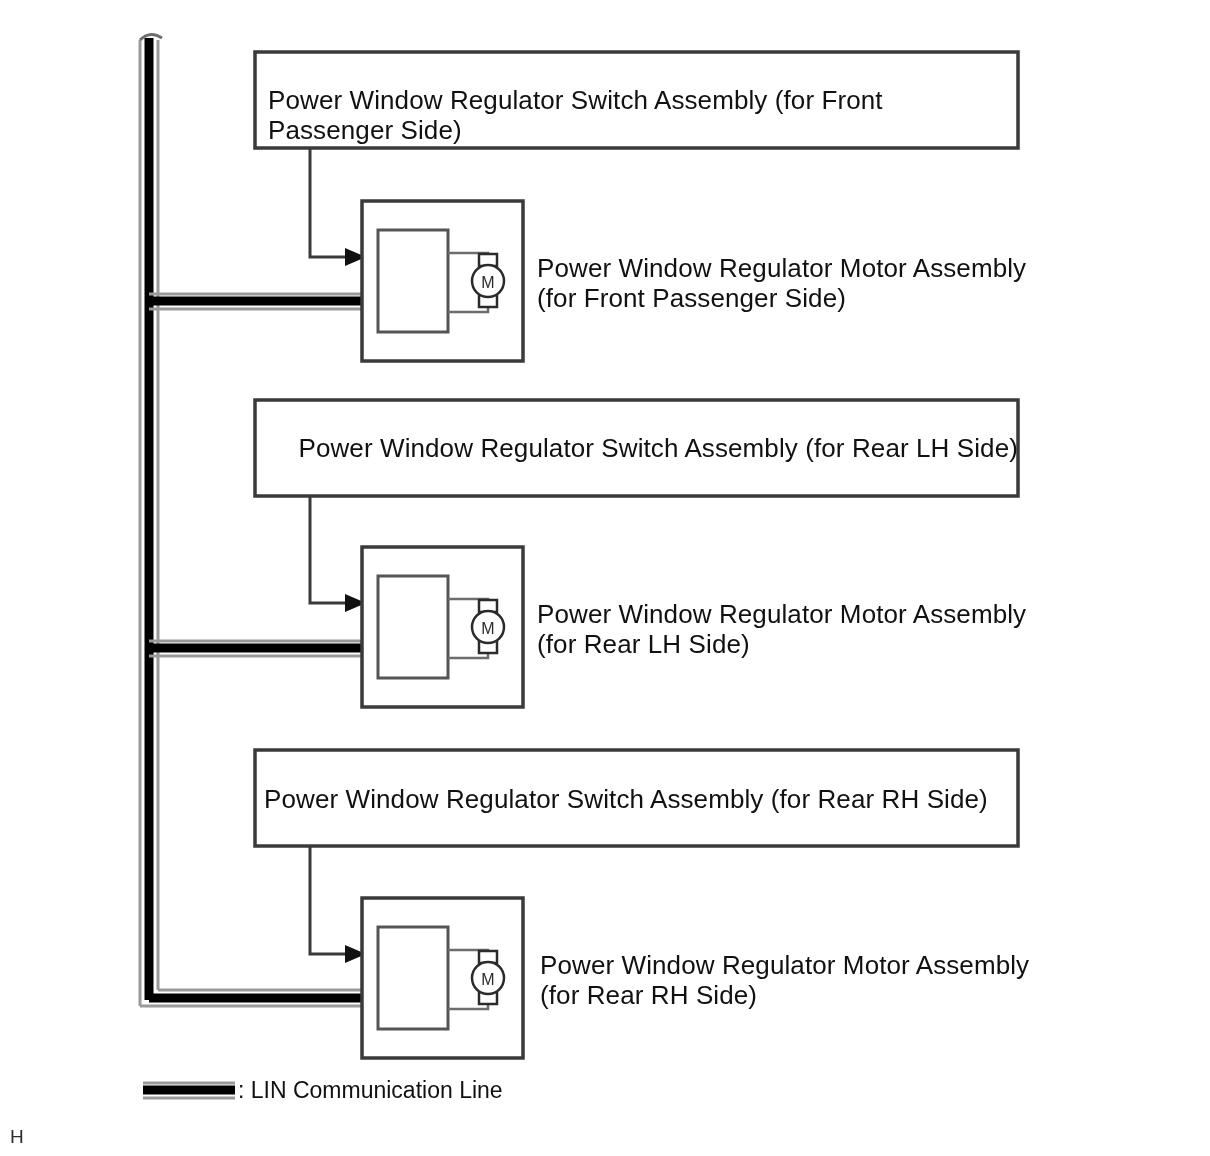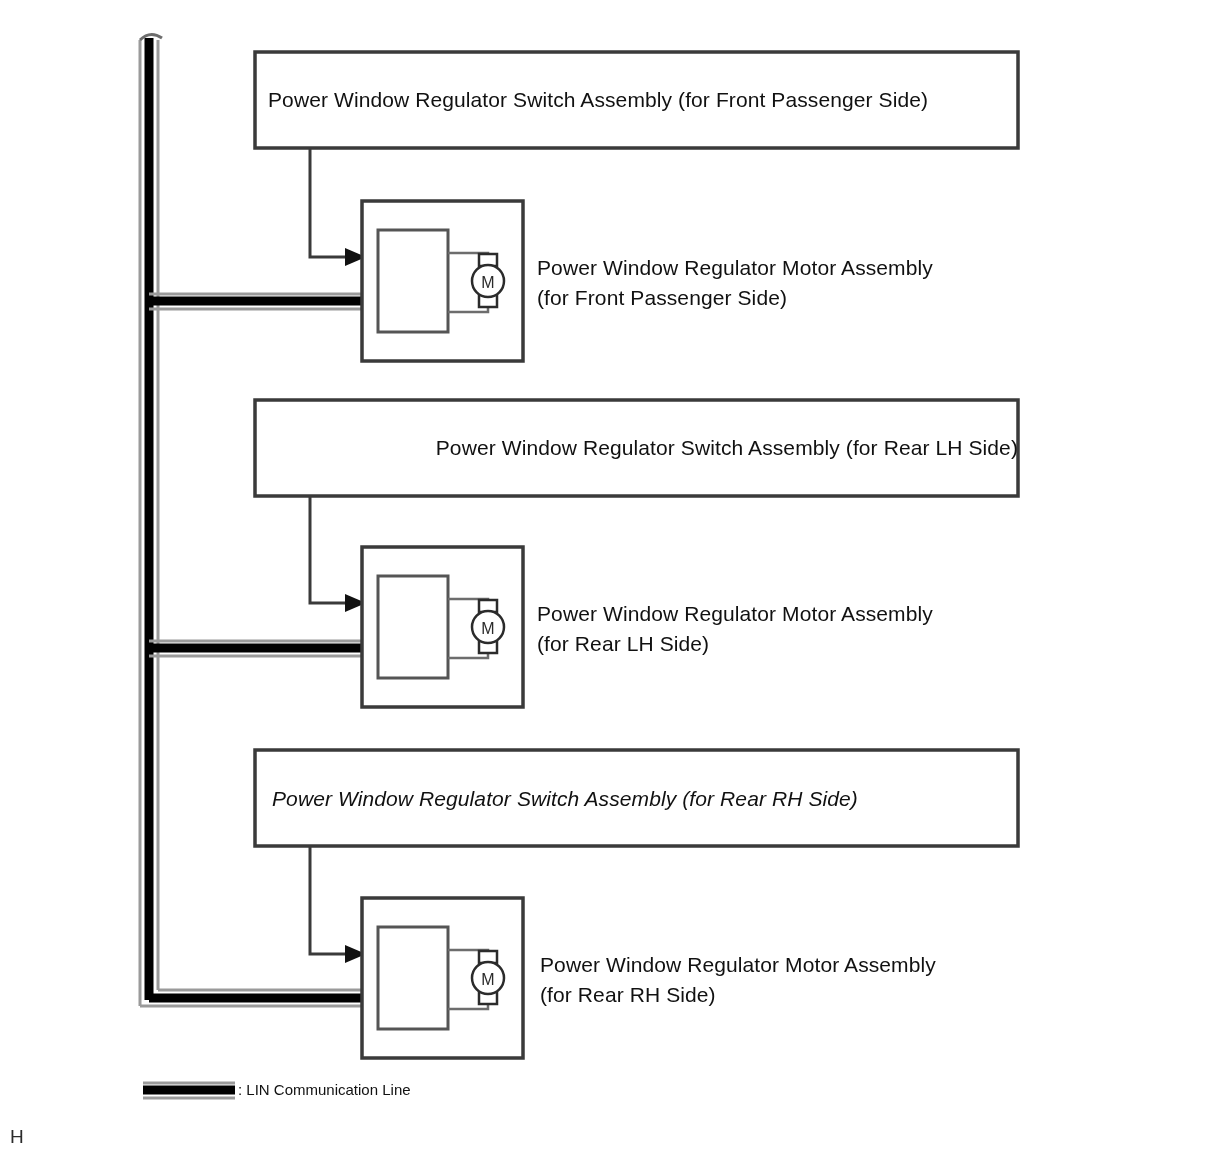--- a/index.html
+++ b/index.html
@@ -20,29 +20,29 @@
   }
   svg.canvas {
     position: absolute;
     left: 0;
     top: 0;
     width: 1210px;
     height: 1156px;
   }
   .box-label {
     position: absolute;
-    font-size: 21px;
+    font-size: 26px;
     line-height: 30px;
     color: #111111;
     white-space: pre-line;
     letter-spacing: 0.1px;
   }
   .legend-text {
     position: absolute;
-    font-size: 15px;
+    font-size: 23px;
     line-height: 28px;
     color: #111111;
     white-space: nowrap;
   }
   .corner-mark {
     position: absolute;
     font-size: 19px;
     color: #2b2b2b;
   }
 </style>
@@ -136,21 +136,21 @@
   <div class="box-label" style="left:268px; top:85px; width:740px;">Power Window Regulator Switch Assembly (for Front Passenger Side)</div>
 
   <div class="box-label" style="left:537px; top:253px; width:500px;">Power Window Regulator Motor Assembly
 (for Front Passenger Side)</div>
 
   <div class="box-label" style="left:278px; top:433px; width:740px;text-align:right;">Power Window Regulator Switch Assembly (for Rear LH Side)</div>
 
   <div class="box-label" style="left:537px; top:599px; width:500px;">Power Window Regulator Motor Assembly
 (for Rear LH Side)</div>
 
-  <div class="box-label" style="left:272px; top:784px; width:740px;font-style:italic;">Power Window Regulator Switch Assembly (for Rear RH Side)</div>
+  <div class="box-label" style="left:264px; top:784px; width:740px;">Power Window Regulator Switch Assembly (for Rear RH Side)</div>
 
   <div class="box-label" style="left:540px; top:950px; width:500px;">Power Window Regulator Motor Assembly
 (for Rear RH Side)</div>
 
   <div class="legend-text" style="left:238px; top:1076px;">: LIN Communication Line</div>
 
   <div class="corner-mark" style="left:10px; top:1126px;">H</div>
 
 </div>
 

